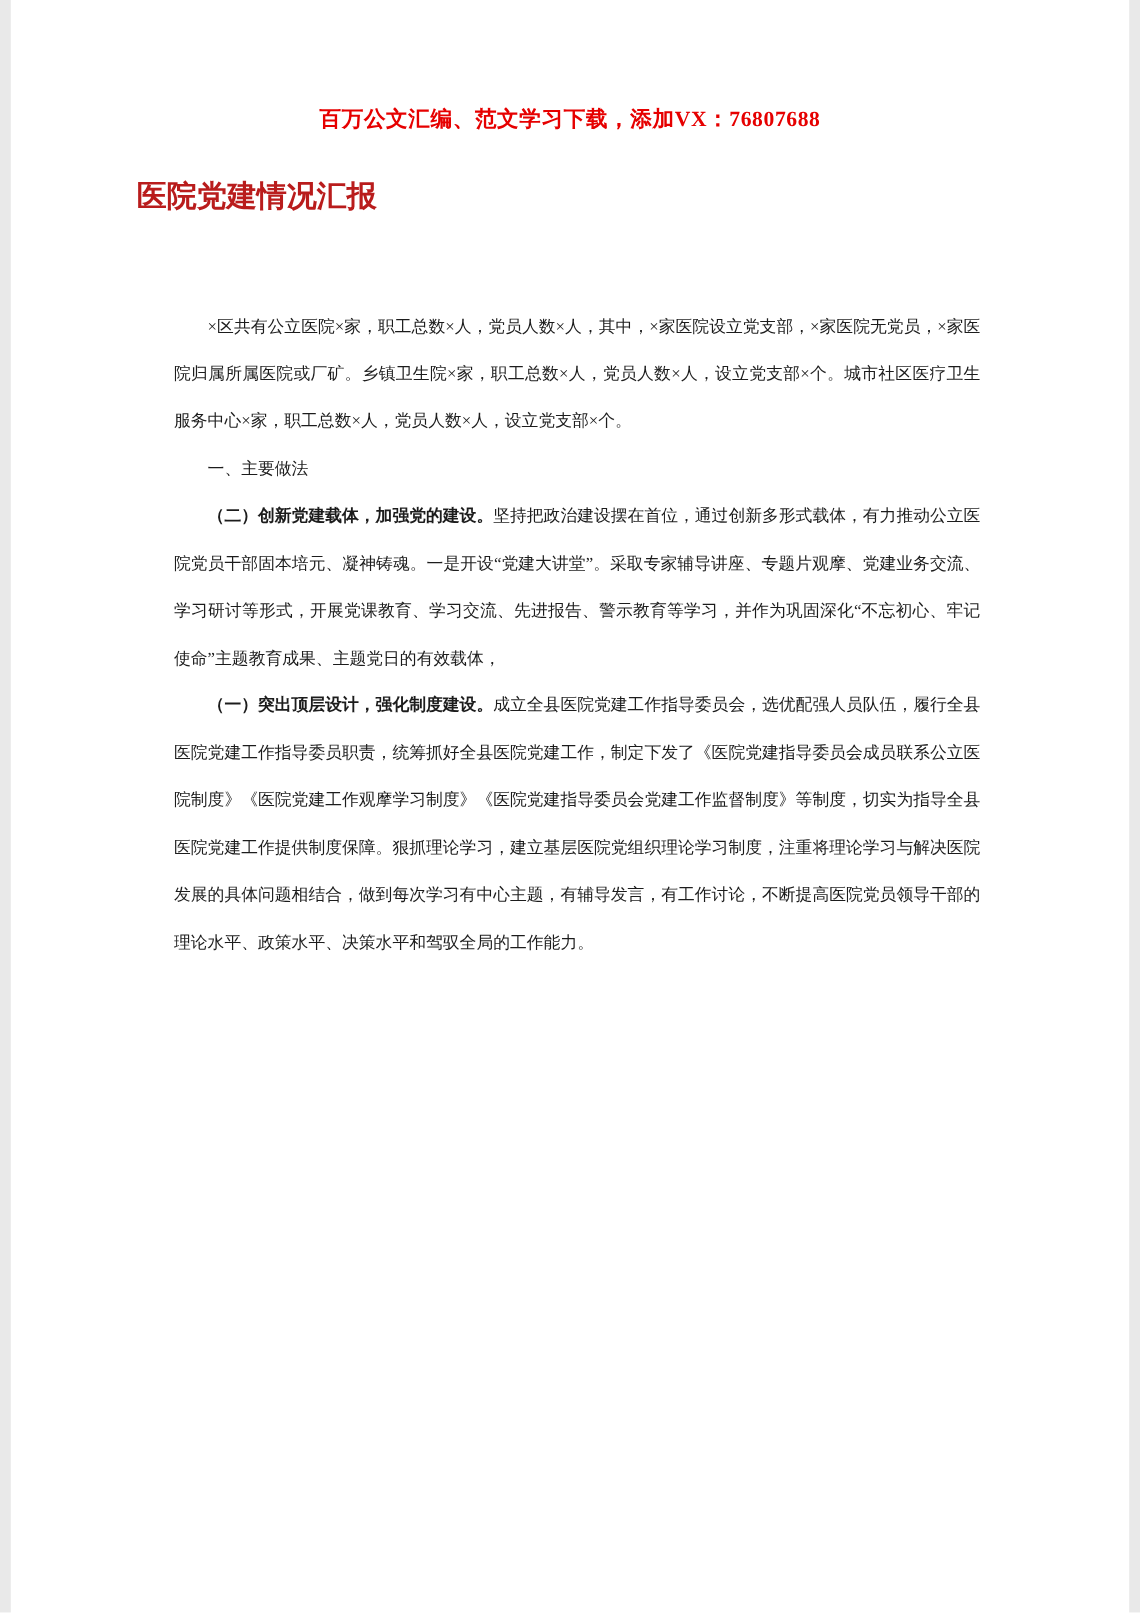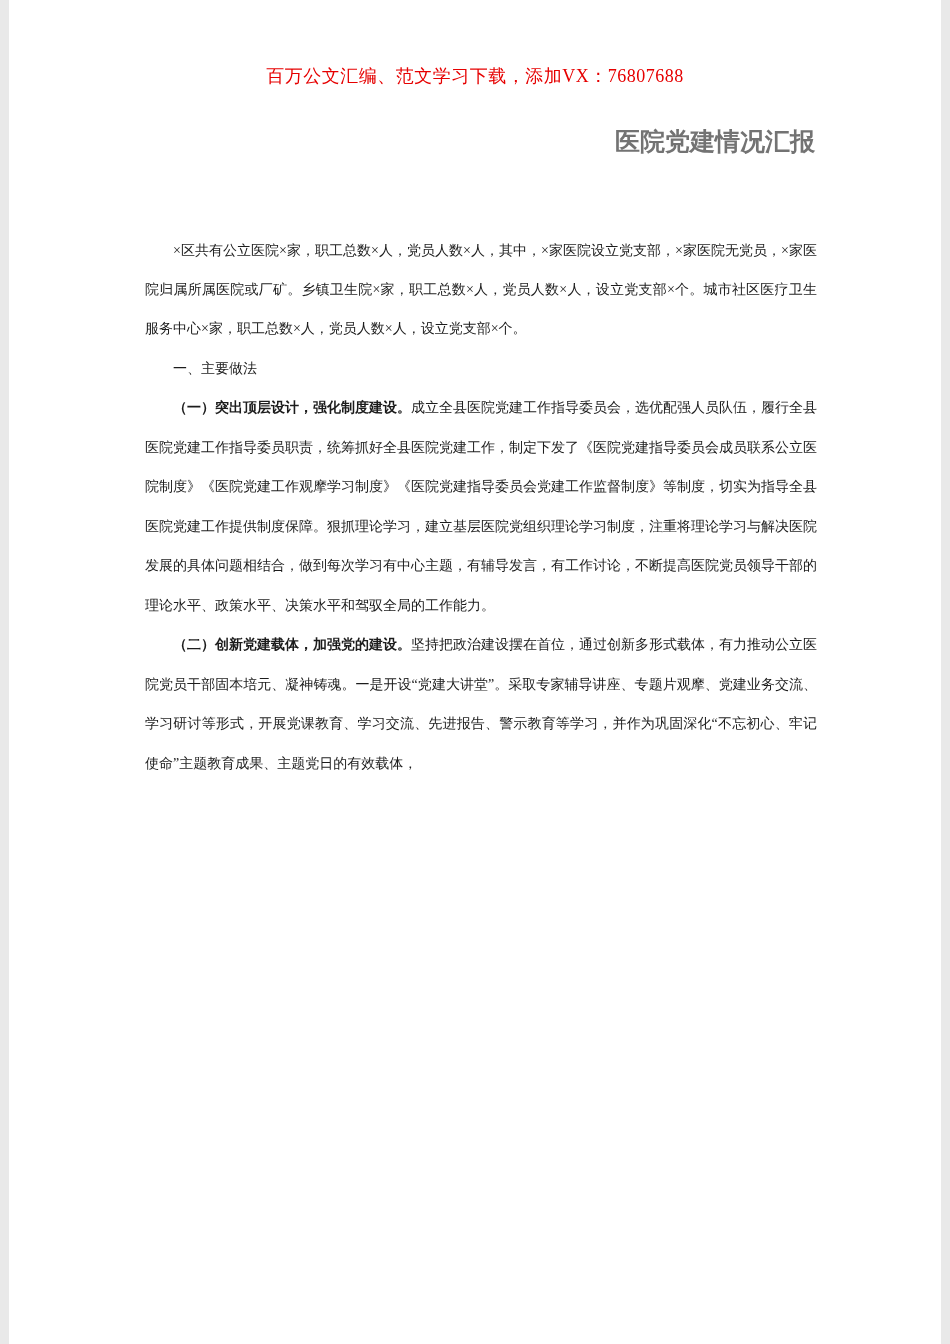--- a/index.html
+++ b/index.html
@@ -21,35 +21,34 @@
     position: absolute;
     top: 0;
     bottom: 0;
     width: 9px;
     background: #e9e9e9;
   }
   .edge-strip.left  { left: 0; }
   .edge-strip.right { right: 0; }
 
   .banner {
-    padding-top: 64px;
+    padding-top: 87px;
     text-align: center;
     color: #e60000;
     font-size: 18px;
-    font-weight: 400;
+    font-weight: 700;
     letter-spacing: 0.5px;
   }
 
   .doc-title {
-    margin: 38px 135px 0 60px;
+    margin: 38px 135px 0 114px;
     font-size: 25px;
     font-weight: 700;
     line-height: 1.3;
-    color: #737373;
-    text-align: right;
+    color: #b91c1c;
   }
 
   .content {
     margin: 72px 133px 0 145px;
     font-size: 14px;
     line-height: 2.82;
     text-align: justify;
   }
   .content p {
     margin: 0;
@@ -77,21 +76,21 @@
 
     <p>
       <span>×区共有公立医院×家，职工总数×人，党员人数×人，其中，×家医院设立党支部，×家医院无党员，×家医院归属所属医院或厂矿。乡镇卫生院×家，职工总数×人，党员人数×人，设立党支部×个。城市社区医疗卫生服务中心×家，职工总数×人，党员人数×人，设立党支部×个。</span>
     </p>
 
     <p class="section-heading">
       <span>一、主要做法</span>
     </p>
 
     <p>
-      <b class="lead">（一）突出顶层设计，强化制度建设。</b><span>成立全县医院党建工作指导委员会，选优配强人员队伍，履行全县医院党建工作指导委员职责，统筹抓好全县医院党建工作，制定下发了《医院党建指导委员会成员联系公立医院制度》《医院党建工作观摩学习制度》《医院党建指导委员会党建工作监督制度》等制度，切实为指导全县医院党建工作提供制度保障。狠抓理论学习，建立基层医院党组织理论学习制度，注重将理论学习与解决医院发展的具体问题相结合，做到每次学习有中心主题，有辅导发言，有工作讨论，不断提高医院党员领导干部的理论水平、政策水平、决策水平和驾驭全局的工作能力。</span>
+      <b class="lead">（二）创新党建载体，加强党的建设。</b><span>坚持把政治建设摆在首位，通过创新多形式载体，有力推动公立医院党员干部固本培元、凝神铸魂。一是开设“党建大讲堂”。采取专家辅导讲座、专题片观摩、党建业务交流、学习研讨等形式，开展党课教育、学习交流、先进报告、警示教育等学习，并作为巩固深化“不忘初心、牢记使命”主题教育成果、主题党日的有效载体，</span>
     </p>
 
     <p>
-      <b class="lead">（二）创新党建载体，加强党的建设。</b><span>坚持把政治建设摆在首位，通过创新多形式载体，有力推动公立医院党员干部固本培元、凝神铸魂。一是开设“党建大讲堂”。采取专家辅导讲座、专题片观摩、党建业务交流、学习研讨等形式，开展党课教育、学习交流、先进报告、警示教育等学习，并作为巩固深化“不忘初心、牢记使命”主题教育成果、主题党日的有效载体，</span>
+      <b class="lead">（一）突出顶层设计，强化制度建设。</b><span>成立全县医院党建工作指导委员会，选优配强人员队伍，履行全县医院党建工作指导委员职责，统筹抓好全县医院党建工作，制定下发了《医院党建指导委员会成员联系公立医院制度》《医院党建工作观摩学习制度》《医院党建指导委员会党建工作监督制度》等制度，切实为指导全县医院党建工作提供制度保障。狠抓理论学习，建立基层医院党组织理论学习制度，注重将理论学习与解决医院发展的具体问题相结合，做到每次学习有中心主题，有辅导发言，有工作讨论，不断提高医院党员领导干部的理论水平、政策水平、决策水平和驾驭全局的工作能力。</span>
     </p>
 
   </div>
 </div>
 
 </body></html>

